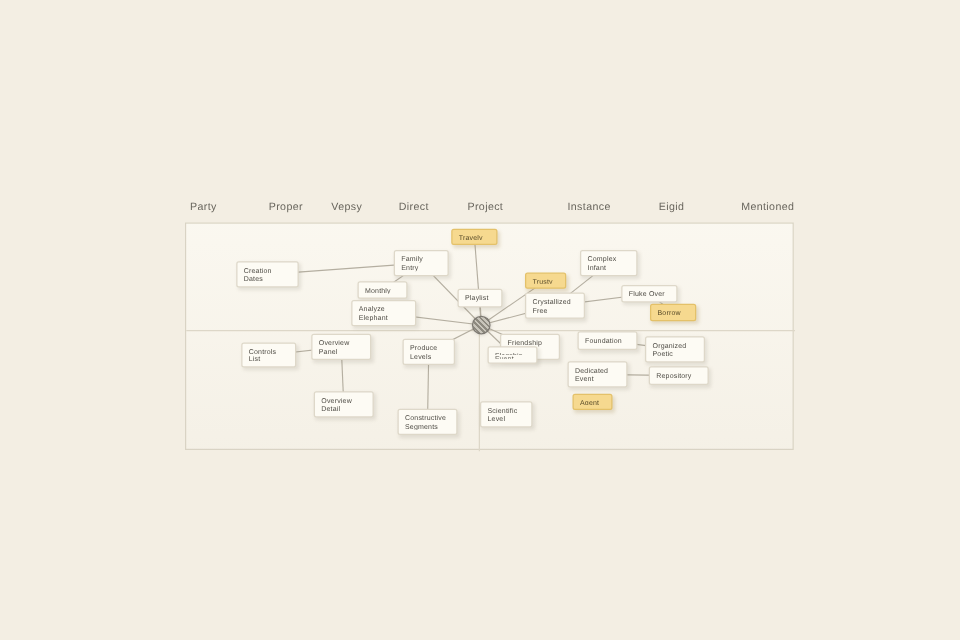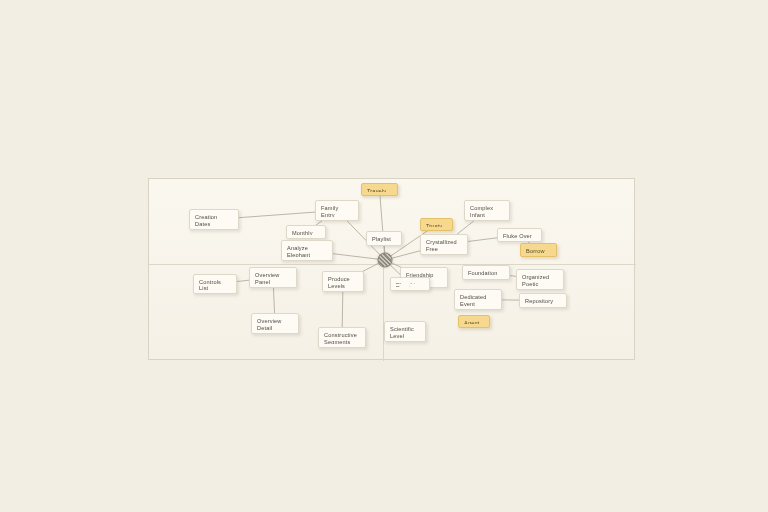--- a/index.html
+++ b/index.html
@@ -132,20 +132,30 @@
   .node .line {
     white-space: nowrap;
     overflow: hidden;
   }
 </style>
 </head>
 <body>
 
 <div id="root">
 
+  <div class="header-row">
+      <div class="col-header" style="left: 4px;">Party</div>
+      <div class="col-header" style="left: 67px;">Proper</div>
+      <div class="col-header" style="left: 117px;">Vepsy</div>
+      <div class="col-header" style="left: 171px;">Direct</div>
+      <div class="col-header" style="left: 226px;">Project</div>
+      <div class="col-header" style="left: 306px;">Instance</div>
+      <div class="col-header" style="left: 379px;">Eigid</div>
+      <div class="col-header" style="left: 445px;">Mentioned</div>
+    </div>
 
   <div class="panel">
     <div class="panel-inner-shade"></div>
     <div class="divider-h"></div>
     <div class="divider-v"></div>
     <svg id="edges">
         <line x1="236" y1="81" x2="230.5" y2="10.5" class="edge"></line>
         <circle cx="230.5" cy="10.5" r="1.3" class="edge-dot"></circle>
         <line x1="236" y1="81" x2="188" y2="31.5" class="edge"></line>
         <circle cx="188" cy="31.5" r="1.3" class="edge-dot"></circle>

